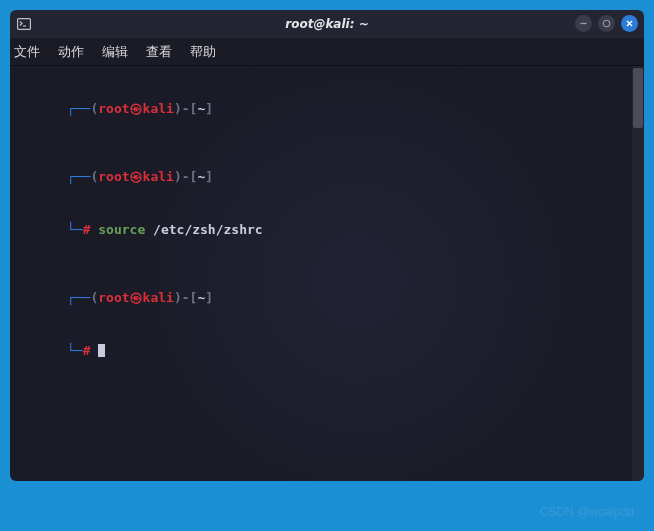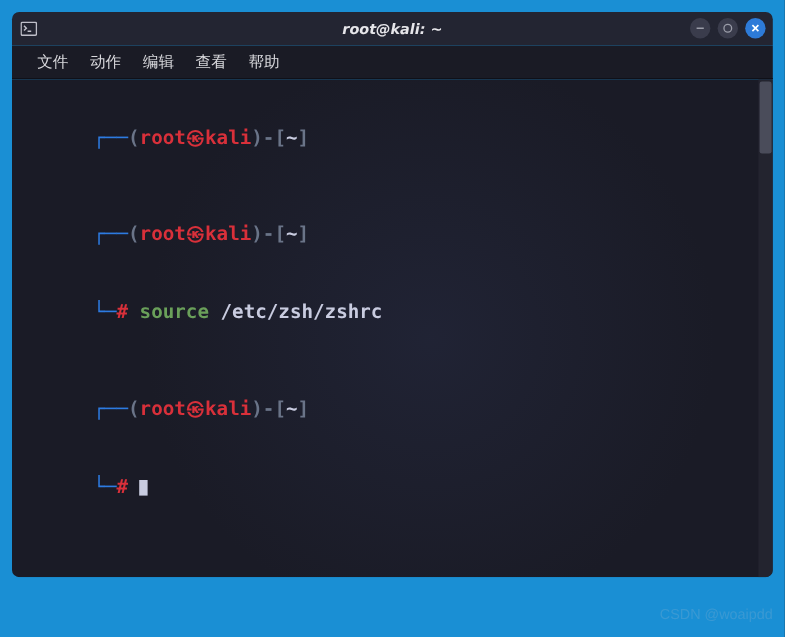--- a/index.html
+++ b/index.html
@@ -63,36 +63,36 @@
     .win-close {
       background: #2d7bd8;
     }
     .win-close svg { stroke: #fff; }
     .win-min svg, .win-max svg { stroke: #9a9ca8; }
     .menubar {
       height: 28px;
       background: #1a1b25;
       display: flex;
       align-items: center;
-      padding: 0 21px;
+      padding: 0 4px;
       gap: 18px;
       font-size: 13px;
       color: #d8d8dc;
       border-bottom: 1px solid #0f1018;
     }
     .menu-item {
       cursor: default;
     }
     .terminal {
       height: 415px;
       background: #1a1b26;
       background-image: radial-gradient(circle at 55% 52%, rgba(40,45,70,0.45) 0%, rgba(26,27,38,0) 58%);
       padding: 16px 10px 10px 10px;
       font-family: "DejaVu Sans Mono", "Menlo", monospace;
-      font-size: 16px;
+      font-size: 13px;
       line-height: 1.35;
       color: #c0caf5;
       border-radius: 0 0 6px 6px;
       position: relative;
       overflow: hidden;
     }
     .scrollbar-track {
       position: absolute;
       right: 0;
       top: 0;
@@ -123,21 +123,21 @@
     .line2 { white-space: pre; }
     .cursor {
       display: inline-block;
       width: 7px;
       height: 13px;
       background: #c9cce0;
       vertical-align: -2px;
     }
     .watermark {
       position: absolute;
-      right: 10px;
+      right: 20px;
       bottom: 12px;
       color: rgba(200,200,210,0.18);
       font-size: 12px;
       font-family: sans-serif;
     }
   </style>
 </head>
 <body>
 
 <div class="titlebar">

